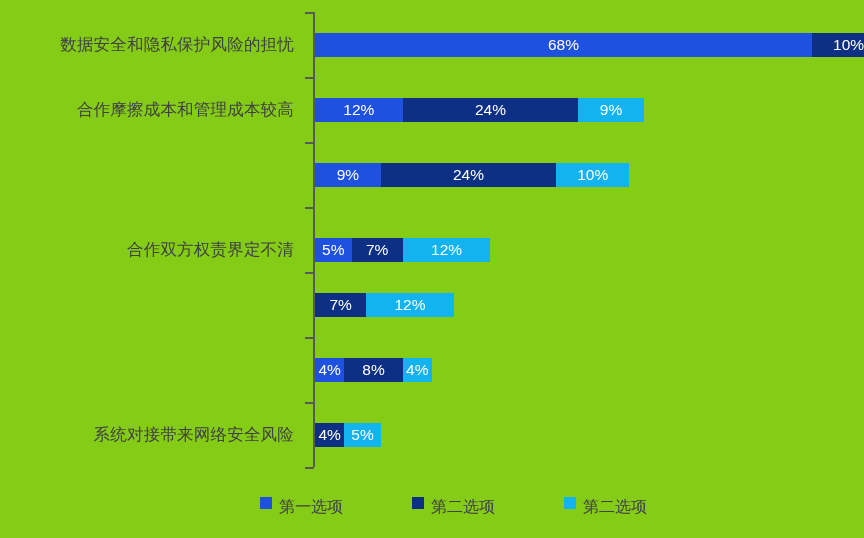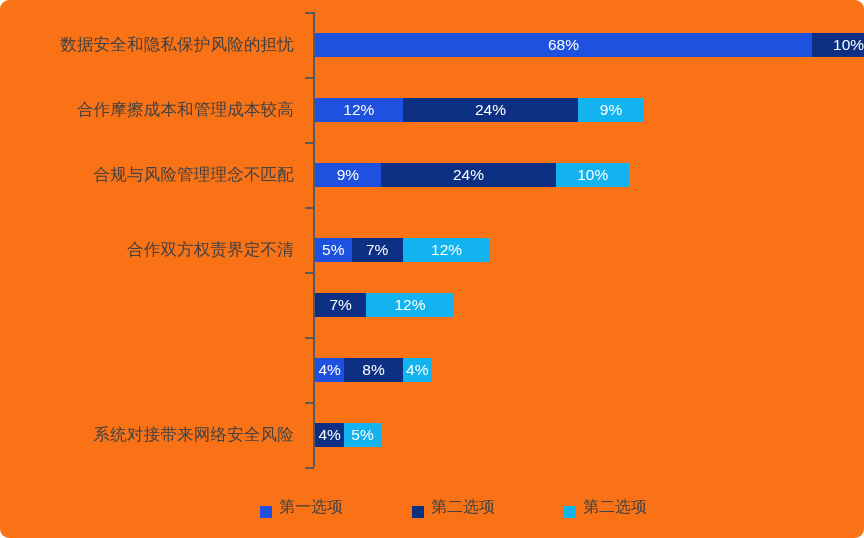--- a/index.html
+++ b/index.html
@@ -13,22 +13,21 @@
     font-family: "Liberation Sans", "DejaVu Sans", sans-serif;
     overflow: hidden;
     position: relative;
   }
 
   #chart-root {
     position: absolute;
     left: 0; top: 0;
     width: 864px;
     height: 538px;
-    background: #f97316;
-    border-radius: 9px;
+    background: #84cc16;
   }
 
   
   #plot-area {
     position: absolute;
     left: 0;
     top: 0;
     width: 864px;
     height: 478px;
   }
@@ -104,21 +103,21 @@
     top: 492px;
     width: 864px;
     height: 30px;
     display: flex;
     align-items: center;
     justify-content: center;
     gap: 26px;
   }
   .legend-item {
     display: flex;
-    align-items: flex-end;
+    align-items: flex-start;
     gap: 7px;
     padding-left: 43px;
   }
   .legend-swatch {
     width: 12px;
     height: 12px;
     flex: 0 0 auto;
   }
   .legend-text {
     font-size: 16px;
@@ -163,21 +162,20 @@
             </div>
             <div class="seg s2" style="width: 175.412px; flex: 0 0 175.412px;">
               <span class="seg-label">24%</span>
             </div>
             <div class="seg s3" style="width: 65.7794px; flex: 0 0 65.7794px;">
               <span class="seg-label">9%</span>
             </div>
           </div>
         </div>
         <div class="bar-row" style="top: 142px;">
-          <div class="cat-label">合规与风险管理理念不匹配</div>
           <div class="bar-track" style="width: 314.279px; overflow: hidden;">
             <div class="seg s1" style="width: 65.7794px; flex: 0 0 65.7794px;">
               <span class="seg-label">9%</span>
             </div>
             <div class="seg s2" style="width: 175.412px; flex: 0 0 175.412px;">
               <span class="seg-label">24%</span>
             </div>
             <div class="seg s3" style="width: 73.0882px; flex: 0 0 73.0882px;">
               <span class="seg-label">10%</span>
             </div>

